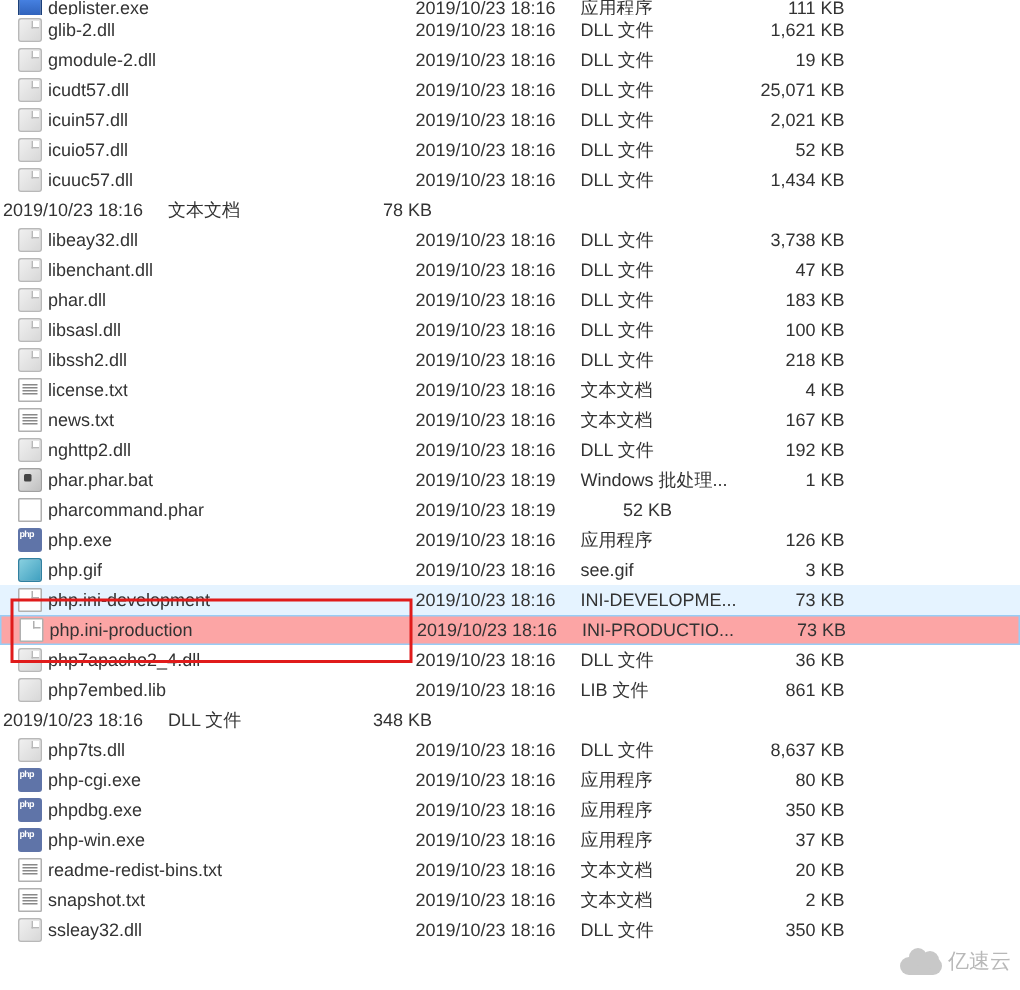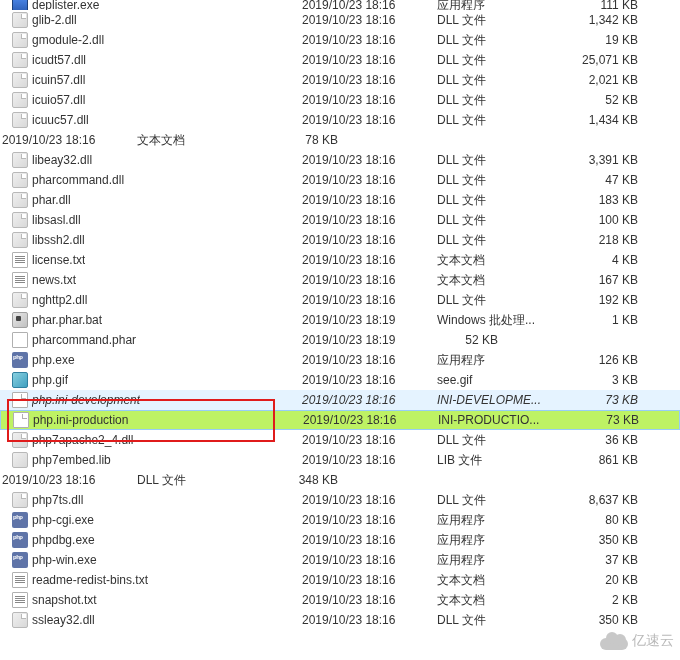--- a/index.html
+++ b/index.html
@@ -20,21 +20,20 @@
     .file-list {
       width: 100%;
       background: #fff;
     }
     .file-row {
       display: flex;
       align-items: center;
       height: 20px;
       padding: 0 2px;
       cursor: default;
-      gap: 25px;
     }
     .file-row.partial {
       height: 10px;
       overflow: hidden;
     }
     .col-name {
       display: flex;
       align-items: center;
       width: 275px;
       padding-left: 10px;
@@ -90,26 +89,25 @@
       position: absolute;
       left: 7px;
       top: 399px;
       width: 268px;
       height: 43px;
       border: 2px solid #e01b1b;
       pointer-events: none;
       z-index: 10;
     }
     .selected-row {
-      background: #bef264;
+      background: #fca5a5;
       border: 1px solid #98cdf6;
     }
     .hover-row {
       background: #e5f3ff;
-      font-style: italic;
     }
     .watermark {
       position: absolute;
       right: 6px;
       bottom: 10px;
       display: flex;
       align-items: flex-end;
       gap: 4px;
       color: #b8b8b8;
       font-size: 14px;
@@ -152,21 +150,21 @@
       <div class="col-type">应用程序</div>
       <div class="col-size">111 KB</div>
     </div>
     <div class="file-row">
       <div class="col-name">
         <span class="file-icon icon-dll"></span>
         <span class="file-name">glib-2.dll</span>
       </div>
       <div class="col-date">2019/10/23 18:16</div>
       <div class="col-type">DLL 文件</div>
-      <div class="col-size">1,342 KB</div>
+      <div class="col-size">1,621 KB</div>
     </div>
     <div class="file-row">
       <div class="col-name">
         <span class="file-icon icon-dll"></span>
         <span class="file-name">gmodule-2.dll</span>
       </div>
       <div class="col-date">2019/10/23 18:16</div>
       <div class="col-type">DLL 文件</div>
       <div class="col-size">19 KB</div>
     </div>
@@ -211,26 +209,26 @@
       <div class="col-type">文本文档</div>
       <div class="col-size">78 KB</div>
     </div>
     <div class="file-row">
       <div class="col-name">
         <span class="file-icon icon-dll"></span>
         <span class="file-name">libeay32.dll</span>
       </div>
       <div class="col-date">2019/10/23 18:16</div>
       <div class="col-type">DLL 文件</div>
-      <div class="col-size">3,391 KB</div>
-    </div>
-    <div class="file-row">
-      <div class="col-name">
-        <span class="file-icon icon-dll"></span>
-        <span class="file-name">pharcommand.dll</span>
+      <div class="col-size">3,738 KB</div>
+    </div>
+    <div class="file-row">
+      <div class="col-name">
+        <span class="file-icon icon-dll"></span>
+        <span class="file-name">libenchant.dll</span>
       </div>
       <div class="col-date">2019/10/23 18:16</div>
       <div class="col-type">DLL 文件</div>
       <div class="col-size">47 KB</div>
     </div>
     <div class="file-row">
       <div class="col-name">
         <span class="file-icon icon-dll"></span>
         <span class="file-name">phar.dll</span>
       </div>

